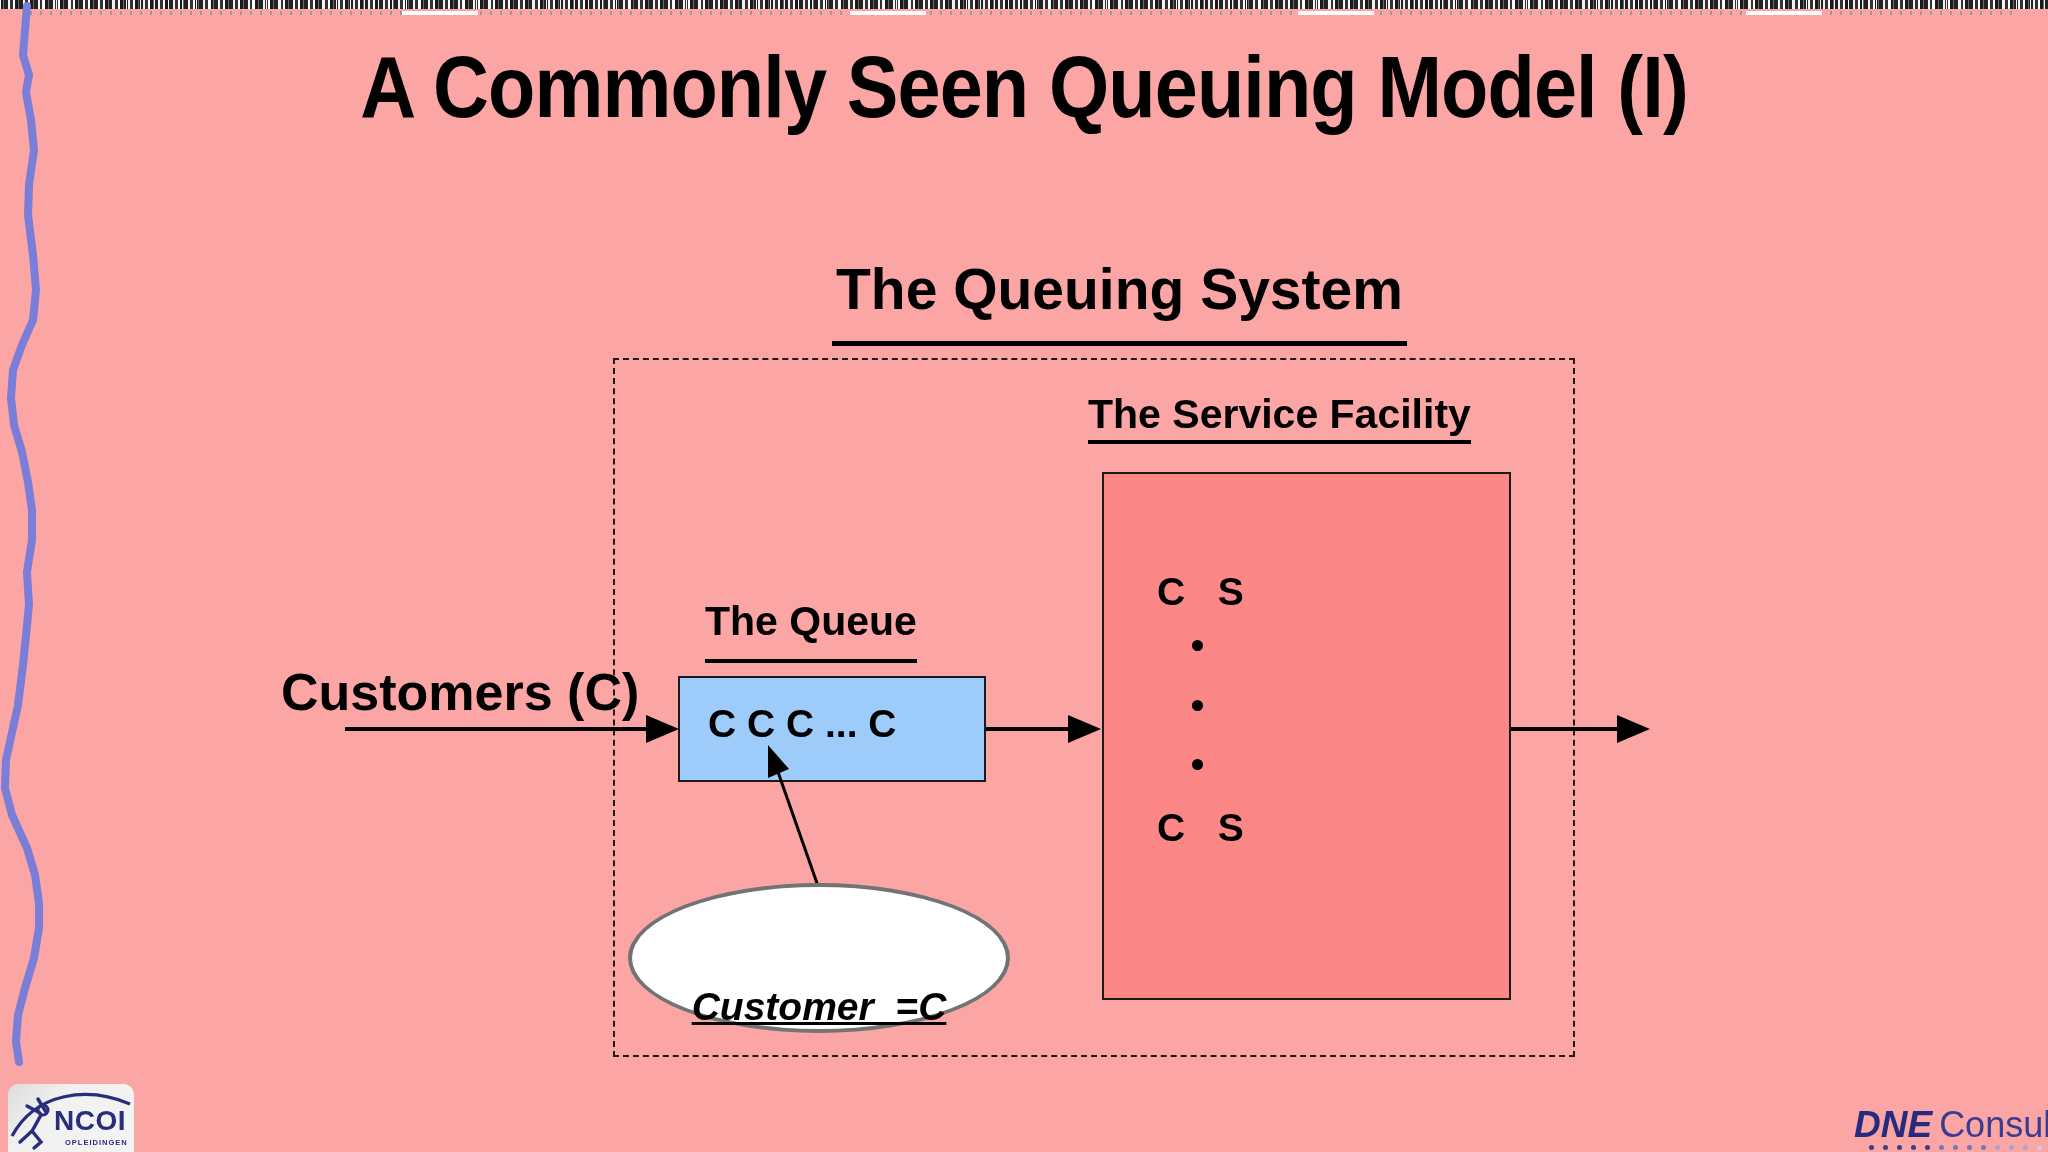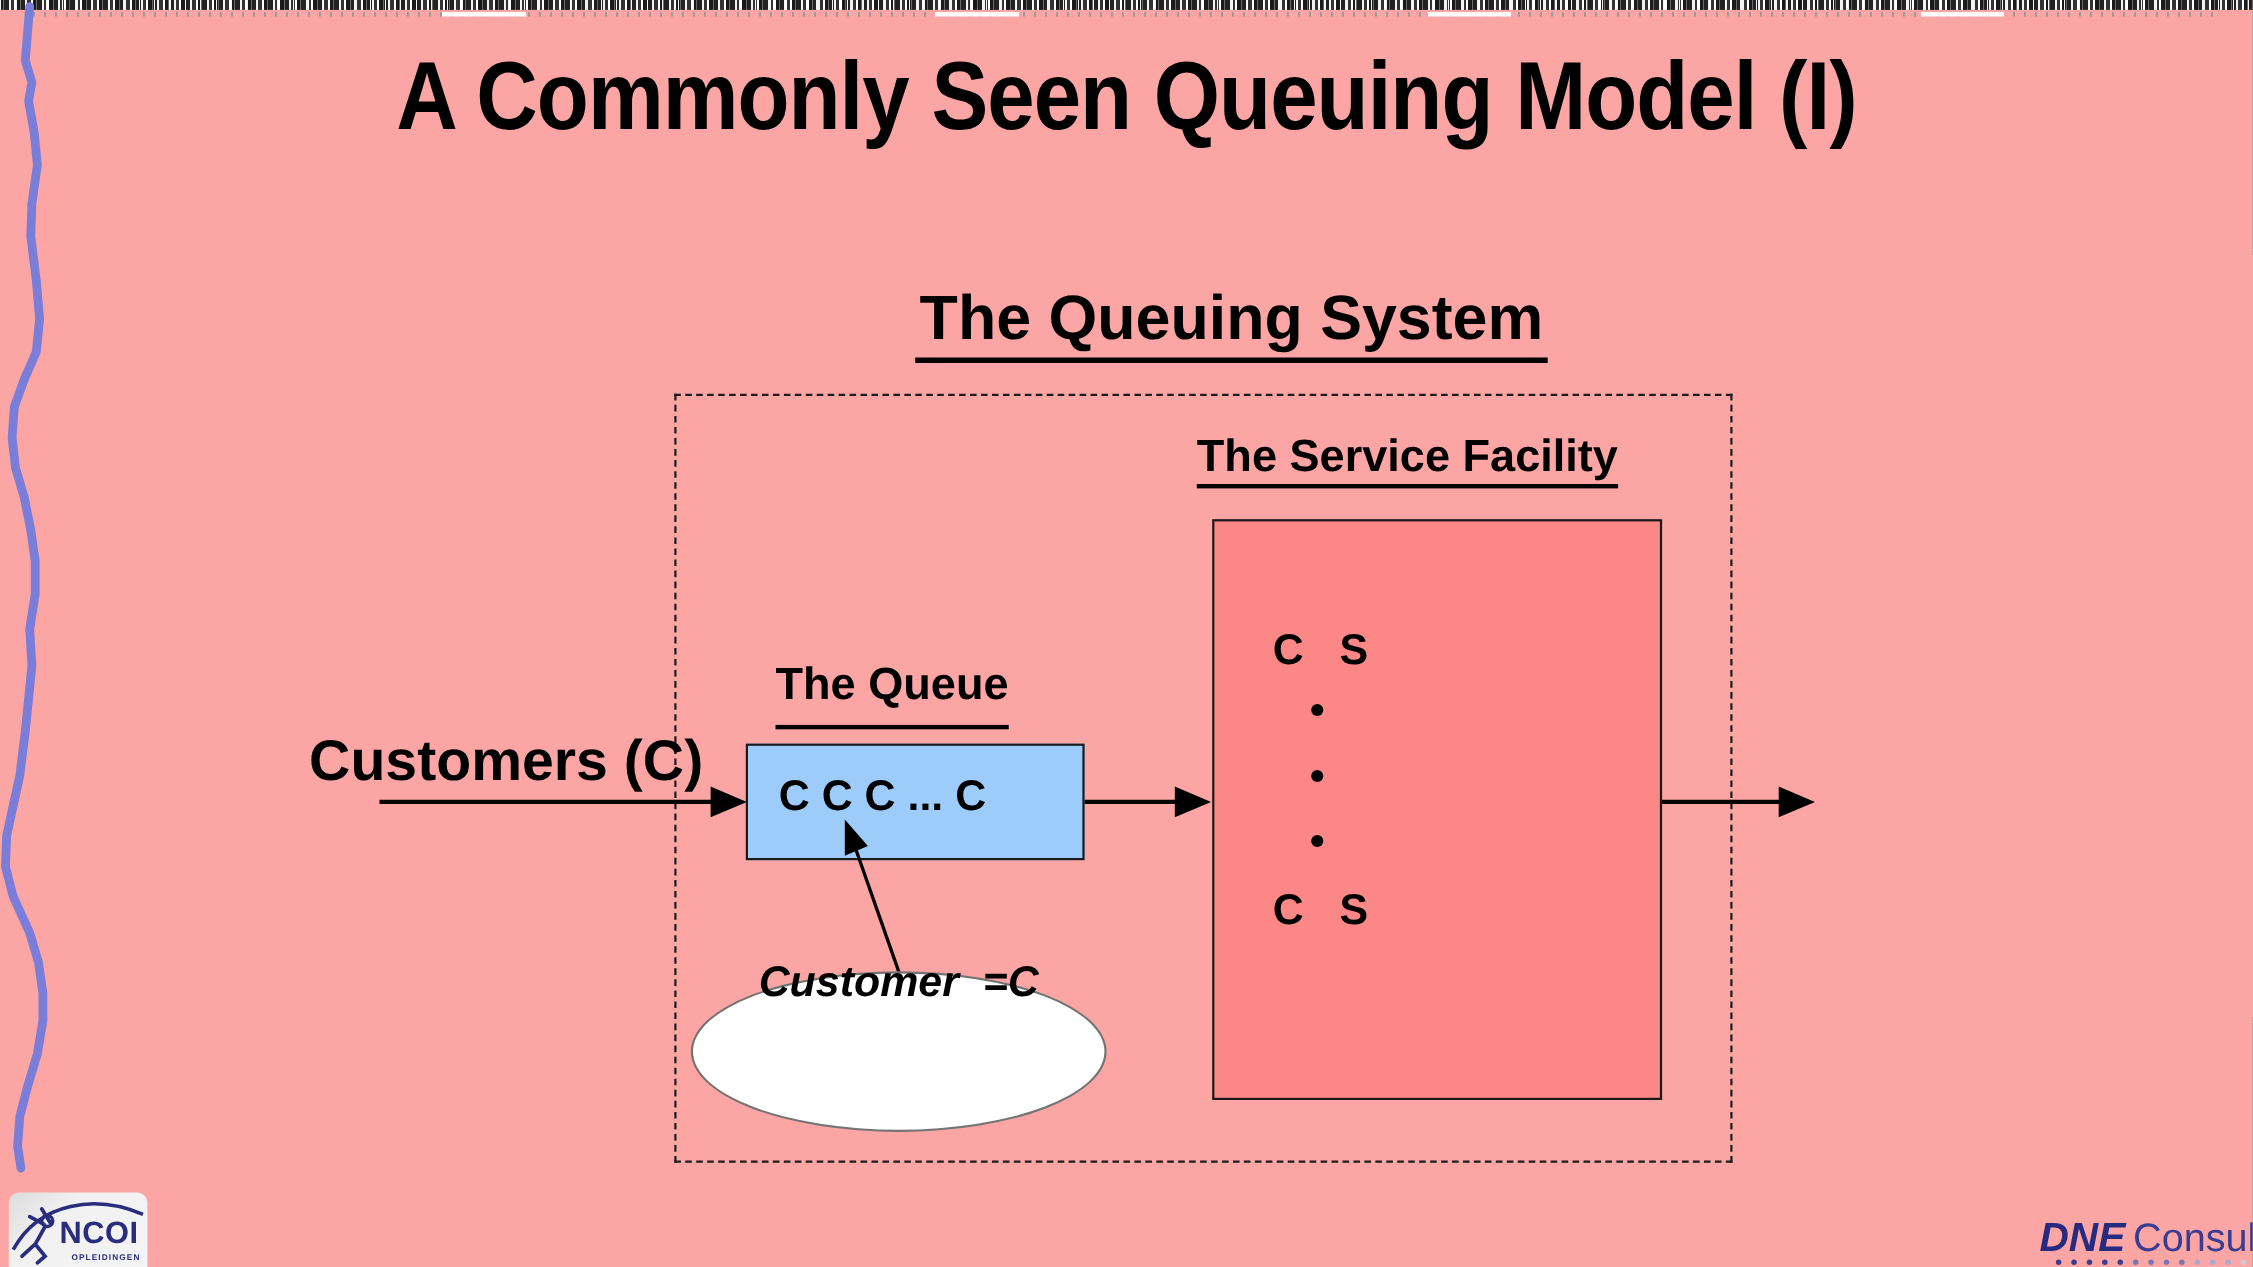--- a/index.html
+++ b/index.html
@@ -29,21 +29,21 @@
   
   .title{
     position:absolute;left:0;top:38px;width:2048px;
     text-align:center;font-size:88px;font-weight:bold;line-height:1.12;
     transform:scaleX(.88);transform-origin:50% 50%;
     letter-spacing:-1px;white-space:nowrap;
   }
   .subtitle{
     position:absolute;left:832px;top:256px;
     font-size:57px;font-weight:bold;white-space:nowrap;
-    border-bottom:5px solid #000;padding:0 4px 3px 4px;
+    border-bottom:5px solid #000;padding:0 4px 19px 4px;
   }
   .svc-label{
     position:absolute;left:1088px;top:391px;
     font-size:41px;font-weight:bold;white-space:nowrap;
     border-bottom:4px solid #000;padding-bottom:2px;
   }
   .queue-label{
     position:absolute;left:705px;top:598px;
     font-size:41px;font-weight:bold;white-space:nowrap;
     border-bottom:4px solid #000;padding-bottom:14px;
@@ -71,23 +71,24 @@
   .svc-dot.d3{top:285px;}
   .queue-box{
     position:absolute;left:678px;top:676px;width:304px;height:102px;
     border:2px solid #1a1a1a;
     display:flex;align-items:center;
   }
   .queue-box .cells{font-size:39px;font-weight:bold;white-space:pre;padding-left:28px;margin-top:-10px;}
   
   .callout{
     position:absolute;left:628px;top:883px;width:374px;height:142px;
-    border:2px solid #737373;border-radius:50%;
-    display:flex;align-items:flex-start;justify-content:center;
+    border:4px solid #737373;border-radius:50%;
+    display:flex;align-items:flex-end;justify-content:center;
     background:#fff;
+    text-decoration:underline;
   }
   .callout .txt{font-size:39px;font-weight:bold;font-style:italic;white-space:pre;margin-top:-14px;}
   
   .ncoi{
     position:absolute;left:8px;top:1084px;width:126px;height:68px;
     background:linear-gradient(135deg,#dcdcdc 0%,#f1f1f1 35%,#f4f4f4 100%);
     border-radius:10px 10px 0 0;
   }
   .ncoi svg{position:absolute;left:0;top:0;}
   .ncoi text{font-family:"Liberation Sans", sans-serif;}

